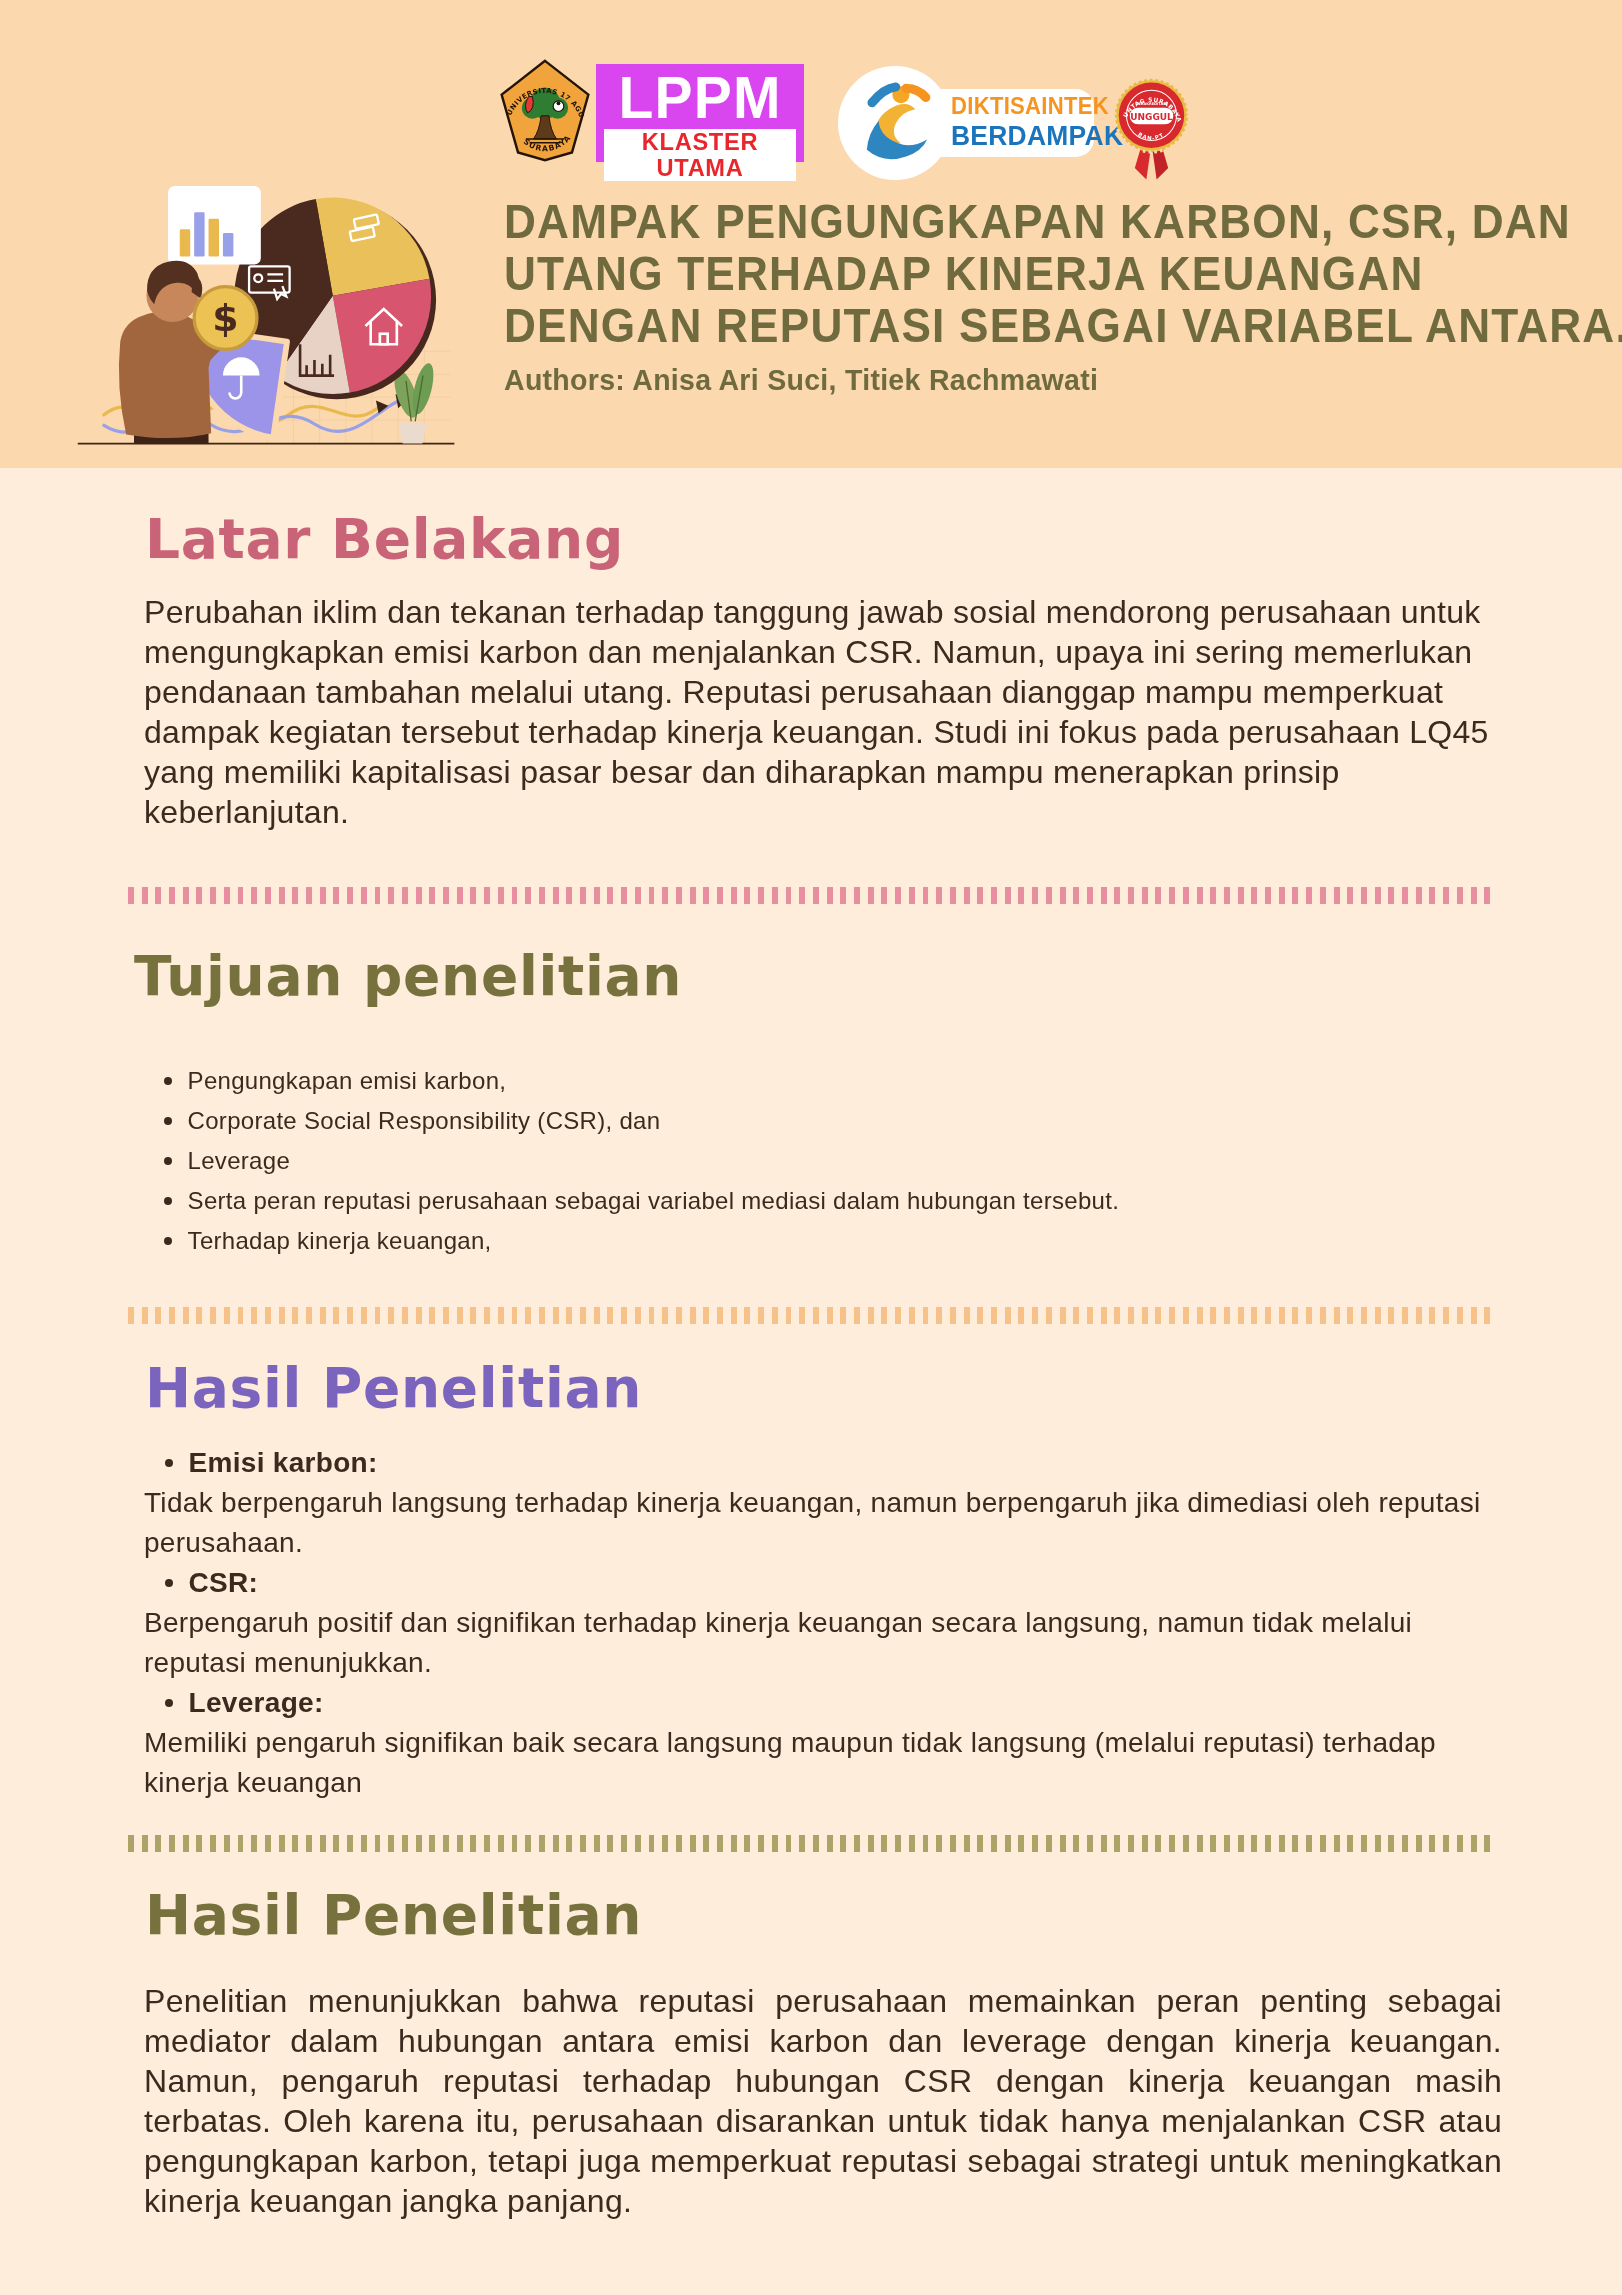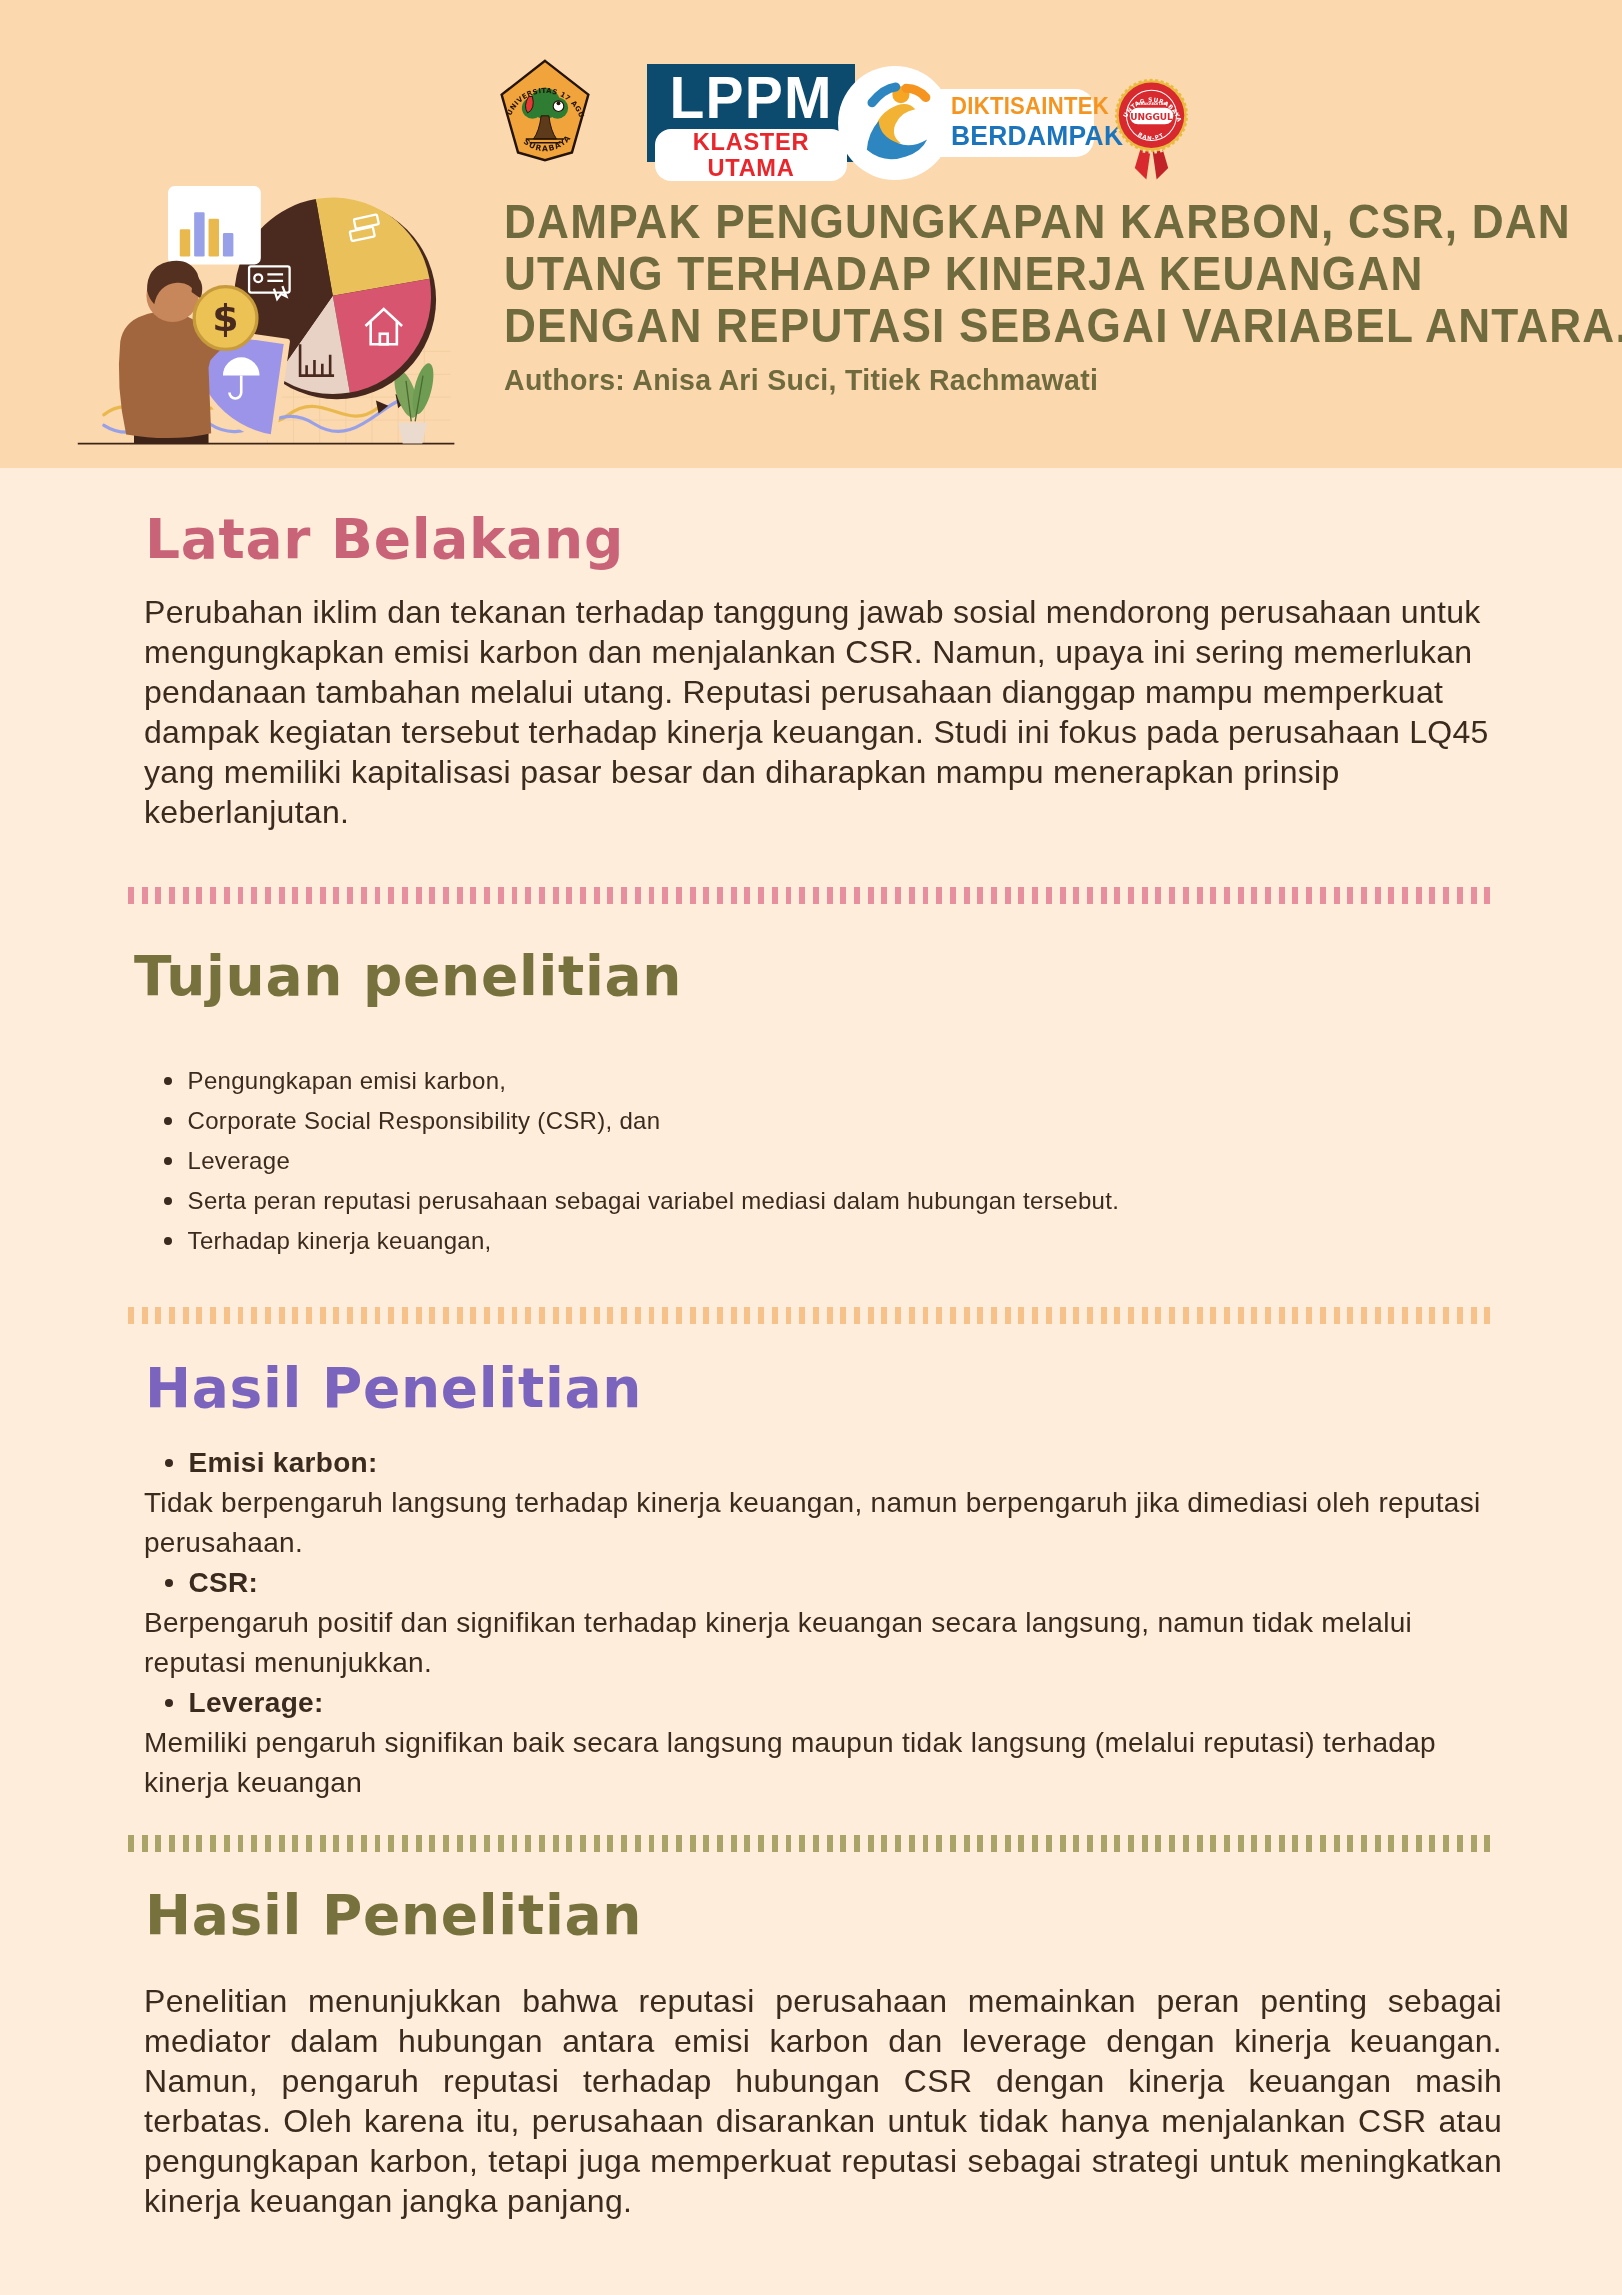--- a/index.html
+++ b/index.html
@@ -5,26 +5,26 @@
   html,body{margin:0;padding:0;background:#FDEDDA;}
   .page{position:relative;width:1623px;height:2295px;background:#FDEDDA;overflow:hidden;
         font-family:"Liberation Sans",sans-serif;color:#3B2B1F;}
 
   
   .header{position:absolute;left:0;top:0;width:1623px;height:468px;background:#FBD8AE;}
 
   
   .logo{position:absolute;}
   .univ-logo{left:496px;top:58px;width:98px;height:106px;}
-  .lppm-logo{left:647px;top:64px;width:208px;height:98px;background:#0c4a6e;
+  .lppm-logo{left:596px;top:64px;width:208px;height:98px;background:#d946ef;
              display:flex;flex-direction:column;justify-content:flex-start;padding:3.9px 7.9px 6.5px;box-sizing:border-box;}
   .lppm-big{color:#fff;font-weight:800;font-size:60px;line-height:60px;text-align:center;
             letter-spacing:1.3px;transform:scaleX(0.95);transform-origin:center;}
   .lppm-strip{margin-top:1.3px;background:#fff;color:#E8262C;font-weight:800;font-size:23.6px;
-              line-height:26px;text-align:center;letter-spacing:0.7px;padding:0 2.6px;border-radius:16px;}
+              line-height:26px;text-align:center;letter-spacing:0.7px;padding:0 2.6px;}
   .dikti-logo{left:838px;top:66px;width:257px;height:114px;}
   .dikti-pill{position:absolute;left:19.6px;top:23px;width:236px;height:68px;background:#fff;border-radius:18.3px;}
   .dikti-blob{position:absolute;left:0;top:0;width:114px;height:114px;background:#fff;border-radius:50%;}
   .dikti-text{position:absolute;left:113px;top:29px;line-height:1;}
   .dikti-l1{color:#F5941F;font-weight:800;font-size:23px;letter-spacing:0.3px;transform:scaleX(0.96);transform-origin:left;}
   .dikti-l2{color:#1C75BC;font-weight:800;font-size:27.5px;margin-top:3.9px;letter-spacing:0.3px;transform:scaleX(0.96);transform-origin:left;}
   .seal-logo{left:1112px;top:64px;width:79px;height:122px;}
 
   
   .title-block{position:absolute;left:504px;top:196px;width:1060px;}

